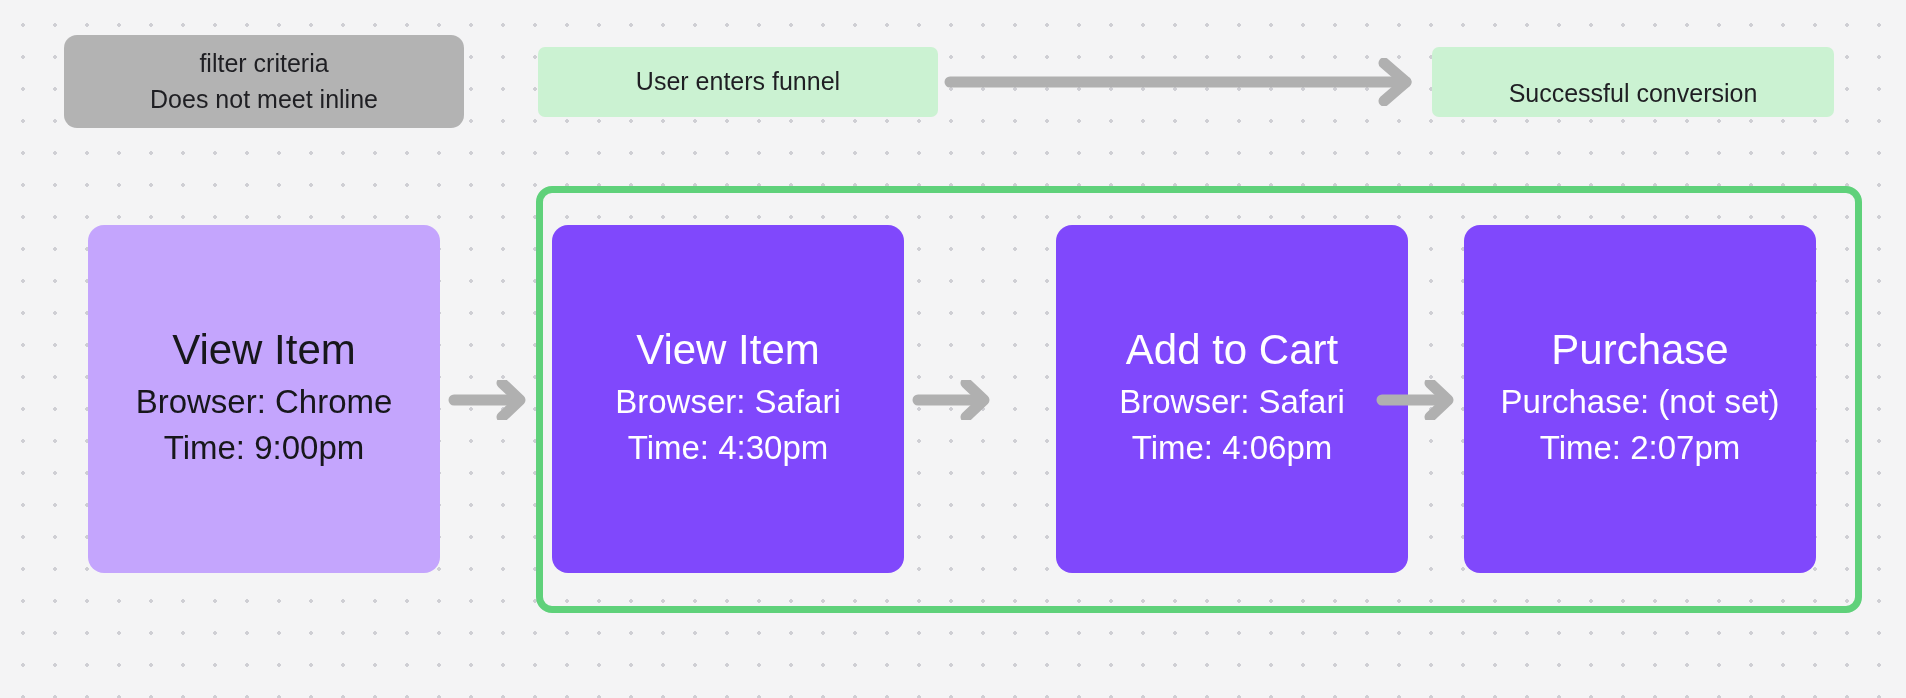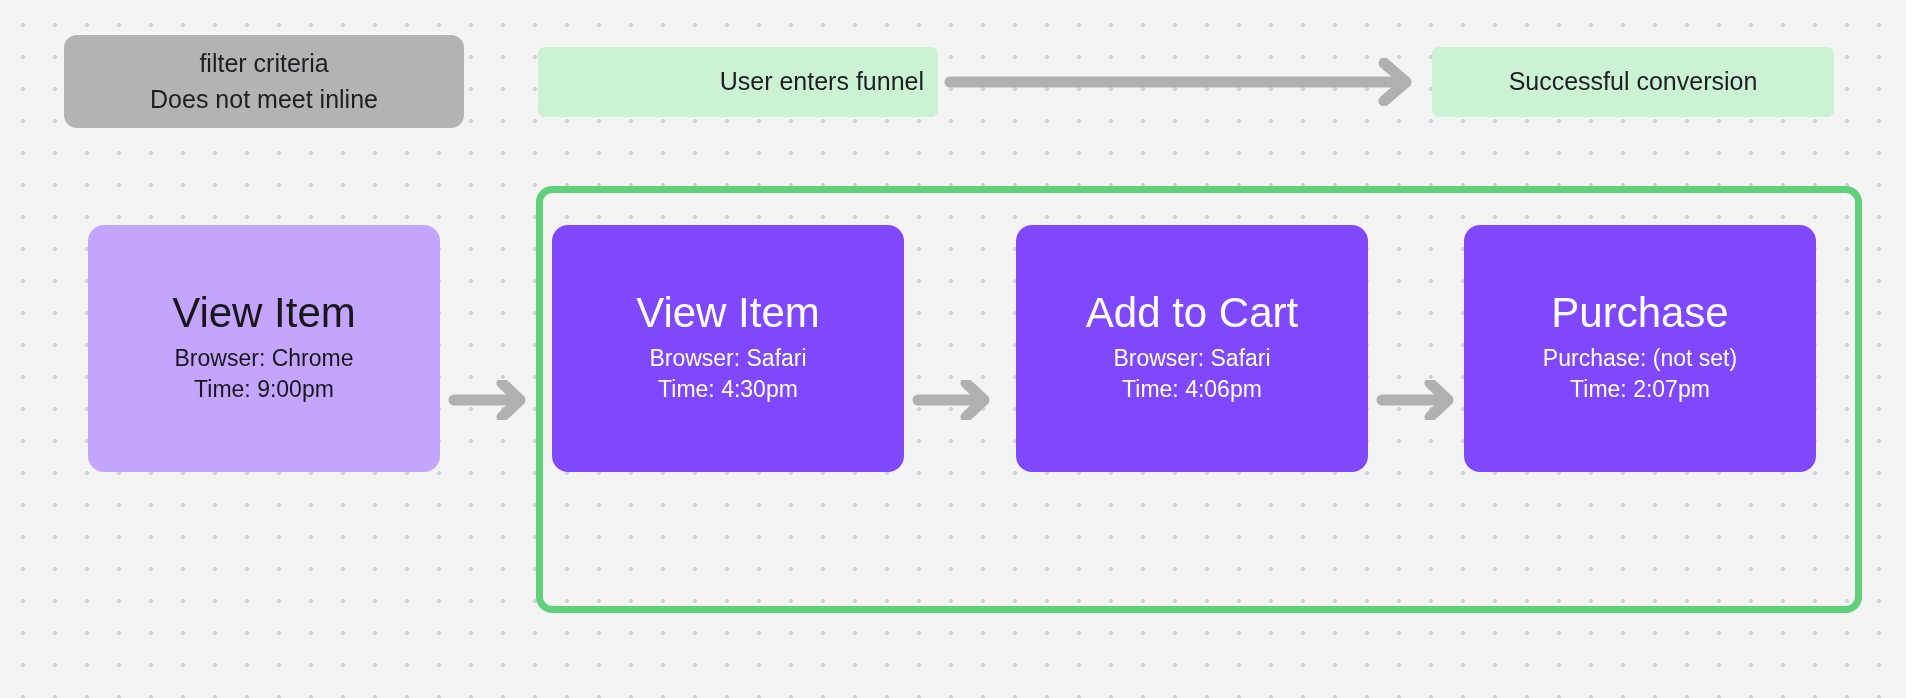--- a/index.html
+++ b/index.html
@@ -48,30 +48,30 @@
     border-radius: 13px;
   }
 
   #chip-enters {
     left: 538px;
     top: 47px;
     width: 400px;
     height: 70px;
     background-color: #cbf2d2;
     border-radius: 7px;
-    justify-content: flex-end;
   }
 
   #chip-converted {
     left: 1432px;
     top: 47px;
     width: 402px;
     height: 70px;
     background-color: #cbf2d2;
     border-radius: 7px;
+    align-items: flex-end;
   }
 
   
   .arrow {
     position: absolute;
   }
   .arrow svg { display: block; }
 
   #legend-arrow {
     left: 944px;
@@ -90,56 +90,56 @@
     border: 7px solid #5fd17a;
     border-radius: 16px;
     box-sizing: border-box;
     background: transparent;
   }
 
   
   .event-card {
     position: absolute;
     width: 352px;
-    height: 247px;
+    height: 348px;
     border-radius: 16px;
     box-sizing: border-box;
     display: flex;
     flex-direction: column;
     align-items: center;
     justify-content: center;
     text-align: center;
   }
 
   .event-card .card-title {
     font-size: 42px;
     line-height: 1.06;
     margin-bottom: 7px;
     white-space: nowrap;
   }
 
   .event-card .card-line {
-    font-size: 23px;
+    font-size: 33px;
     line-height: 1.38;
     white-space: nowrap;
   }
 
   .card-excluded {
     background-color: #c4a5fd;
     color: #17171b;
   }
 
   .card-included {
     background-color: #8048fc;
     color: #ffffff;
   }
 
   #card-0 { left: 88px;  top: 225px; }
   #card-1 { left: 552px; top: 225px; }
-  #card-2 { left: 1016px; top: 225px; }
+  #card-2 { left: 1056px; top: 225px; }
   #card-3 { left: 1464px; top: 225px; }
 
   
   .flow-arrow {
     position: absolute;
     top: 380px;
     width: 82px;
     height: 40px;
   }
   #flow-arrow-0 { left: 448px; }

